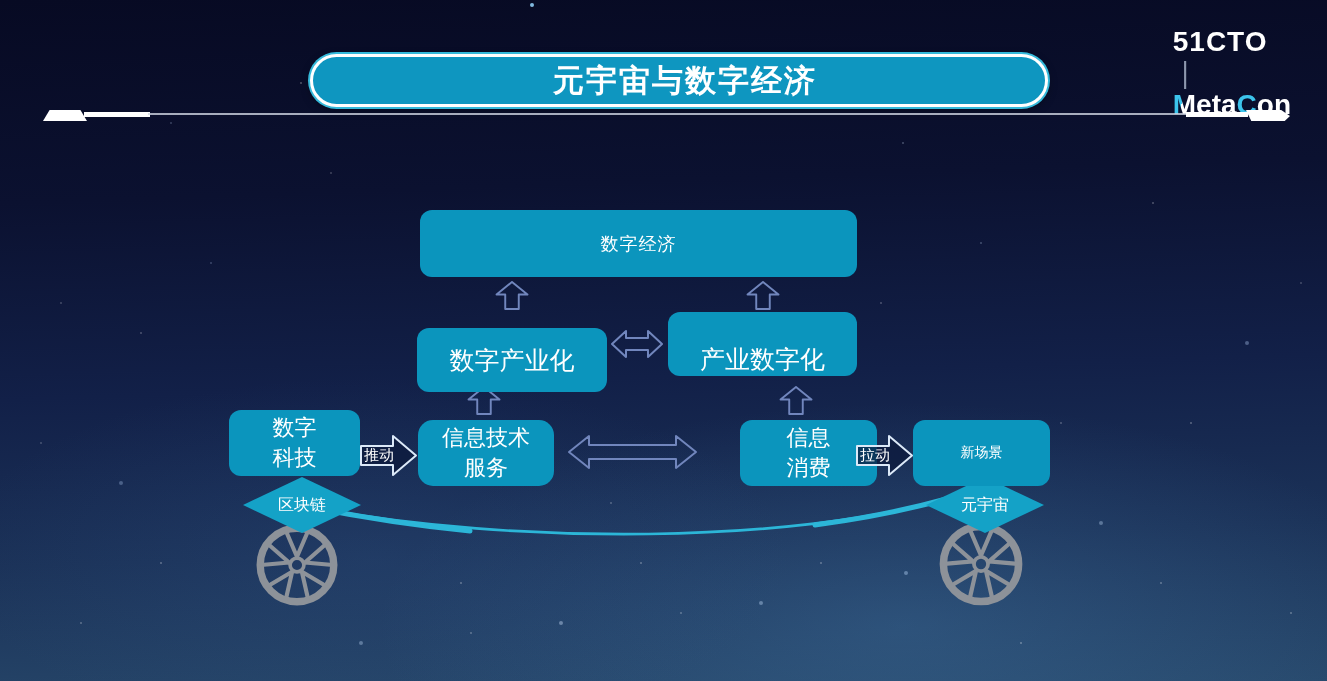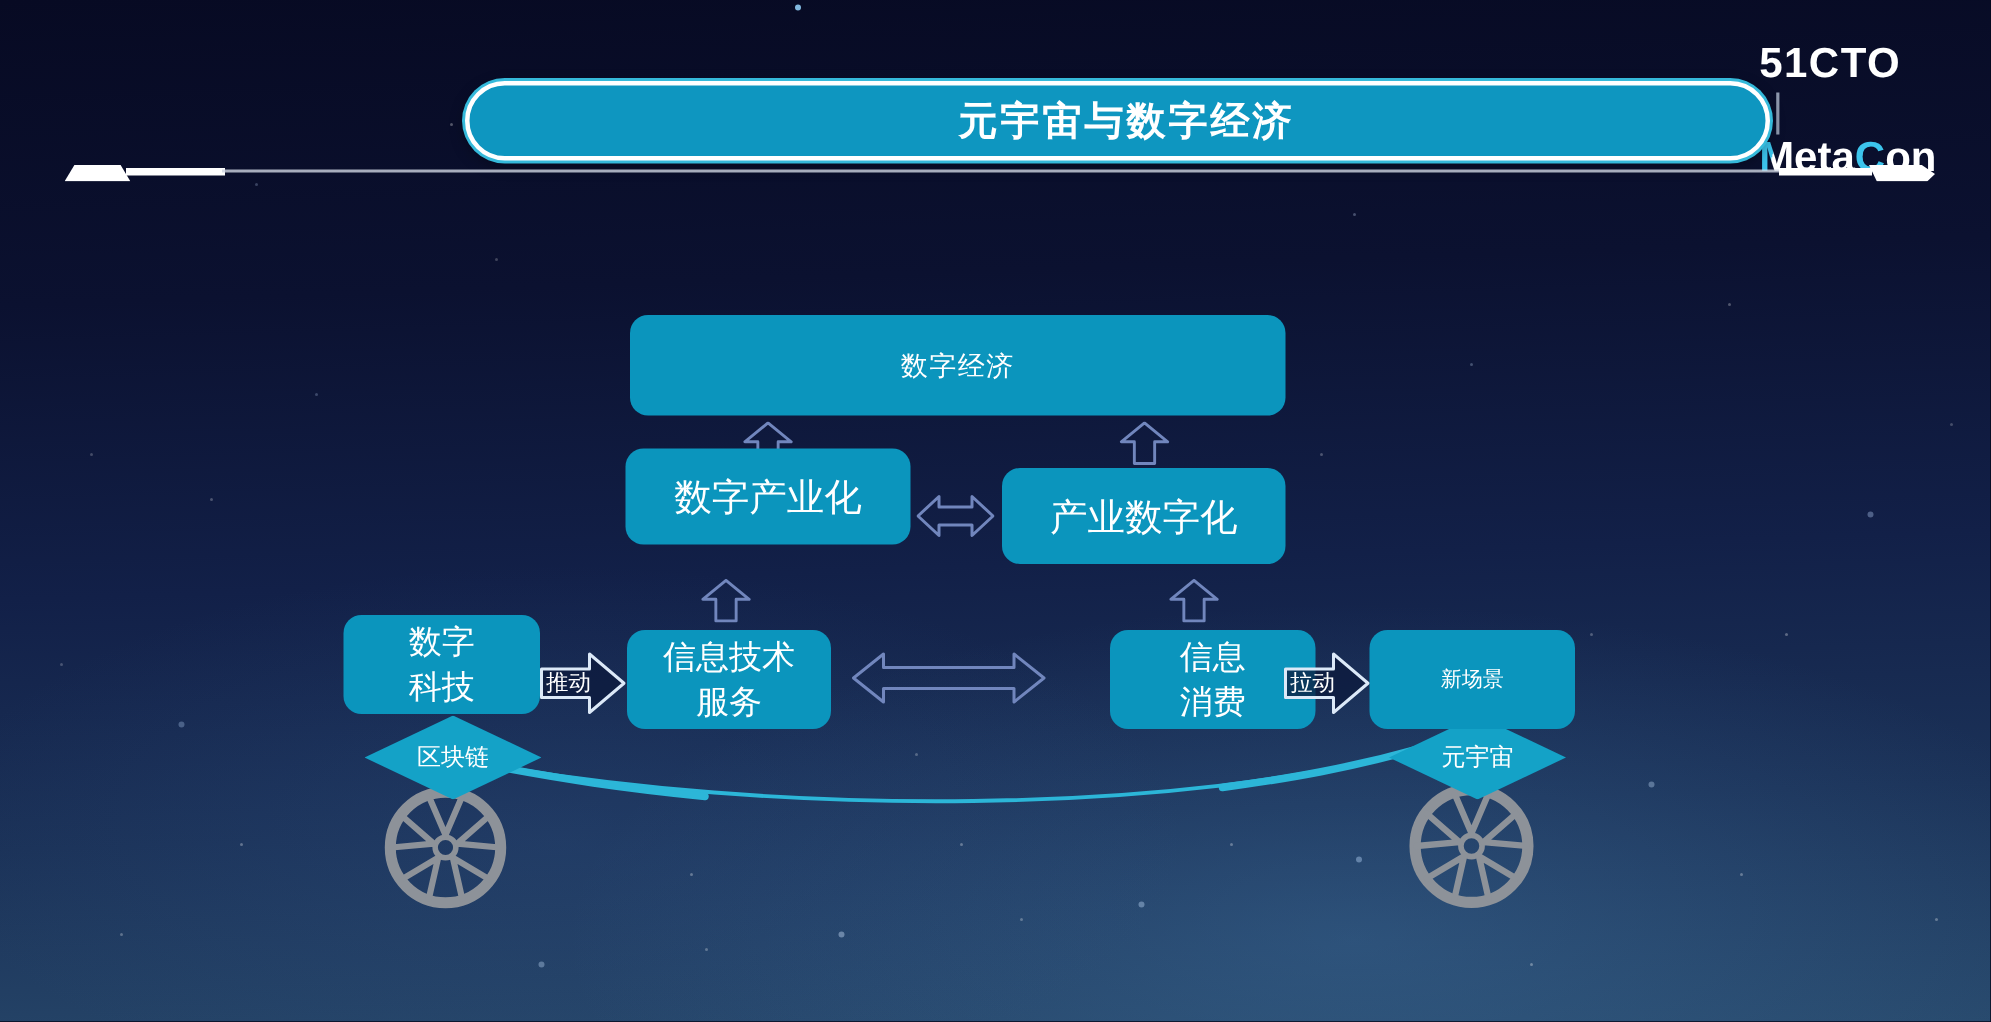--- a/index.html
+++ b/index.html
@@ -35,44 +35,44 @@
     pointer-events:none;}
   
   .logo{position:absolute;top:26px;right:36px;display:flex;align-items:flex-start;font-weight:800;font-size:28px;letter-spacing:0px;white-space:nowrap;flex-direction:column;}
   .logo .brand{color:#ffffff;font-style:normal;letter-spacing:1px;}
   .logo .sep{color:#8d97ad;font-weight:300;margin:0 9px;font-size:26px;transform:scaleY(1.15);}
   .logo .m{background:linear-gradient(105deg,#3cc4ec 40%,#ffffff 40%);-webkit-background-clip:text;background-clip:text;color:transparent;}
   .logo .w{color:#ffffff;margin-top:28px;}
   .logo .c{color:#3cc4ec;}
   
   .title-pill{
-    position:absolute;left:310px;top:54px;width:870px;height:53px;border-radius:28px;
+    position:absolute;left:310px;top:54px;width:738px;height:53px;border-radius:28px;
     background:#0e96c0;border:3px solid #ffffff;box-sizing:border-box;
     box-shadow:0 0 0 2px #35b9da,0 3px 10px rgba(0,0,0,.35);
     display:flex;align-items:center;justify-content:center;
-    color:#ffffff;font-size:26px;font-weight:700;letter-spacing:2px;padding-left:12px;
+    color:#ffffff;font-size:31px;font-weight:700;letter-spacing:2px;padding-left:12px;
   }
   
   .cap{position:absolute;background:#ffffff;}
   .cap-l{left:43px;top:110px;width:44px;height:11px;clip-path:polygon(15% 0,85% 0,100% 100%,0% 100%);}
   .cap-r{left:1246px;top:110px;width:44px;height:11px;clip-path:polygon(0% 0%,80% 0%,100% 55%,88% 100%,12% 100%);}
   .thick-l{left:84px;top:112px;width:66px;height:5px;}
   .thick-r{left:1186px;top:112px;width:62px;height:5px;}
   .hairline{position:absolute;left:148px;top:113px;width:1040px;height:2px;background:#cfd6e2;opacity:.8;}
   
   .tealbox{
     position:absolute;background:#0b95bd;border-radius:12px;z-index:3;
     display:flex;flex-direction:column;align-items:center;justify-content:center;
     color:#ffffff;text-align:center;font-weight:500;
   }
   .bx-top{left:420px;top:210px;width:437px;height:67px;font-size:18px;letter-spacing:1px;}
-  .bx-midl{left:417px;top:299px;width:190px;height:64px;font-size:25px;}
-  .bx-midr{left:668px;top:312px;width:189px;height:64px;font-size:25px;}
+  .bx-midl{left:417px;top:328px;width:190px;height:64px;font-size:25px;}
+  .bx-midr{left:668px;top:312px;width:189px;height:64px;font-size:25px;justify-content:flex-end;}
   .bx-b1{left:229px;top:410px;width:131px;height:66px;font-size:22px;line-height:30px;}
-  .bx-b2{left:418px;top:420px;width:136px;height:66px;font-size:22px;line-height:30px;}
+  .bx-b2{left:418px;top:420px;width:136px;height:66px;font-size:22px;line-height:30px;border-radius:15px;}
   .bx-b3{left:720px;top:420px;width:137px;height:66px;font-size:22px;line-height:30px;margin-left:20px;}
   .bx-b4{left:913px;top:420px;width:137px;height:66px;font-size:14px;}
   
   .oarrow{position:absolute;z-index:2;}
   .oarrow polygon{fill:none;stroke:#7186bd;stroke-width:2;stroke-linejoin:round;}
   
   .parrow{position:absolute;z-index:4;width:58px;height:45px;}
   .parrow svg{position:absolute;inset:0;}
   .parrow polygon{fill:rgba(12,25,60,.75);stroke:#dce9f8;stroke-width:2;stroke-linejoin:round;}
   .parrow .lbl{position:absolute;left:0;top:0;width:38px;height:45px;display:flex;align-items:center;justify-content:center;color:#ffffff;font-size:15px;}

